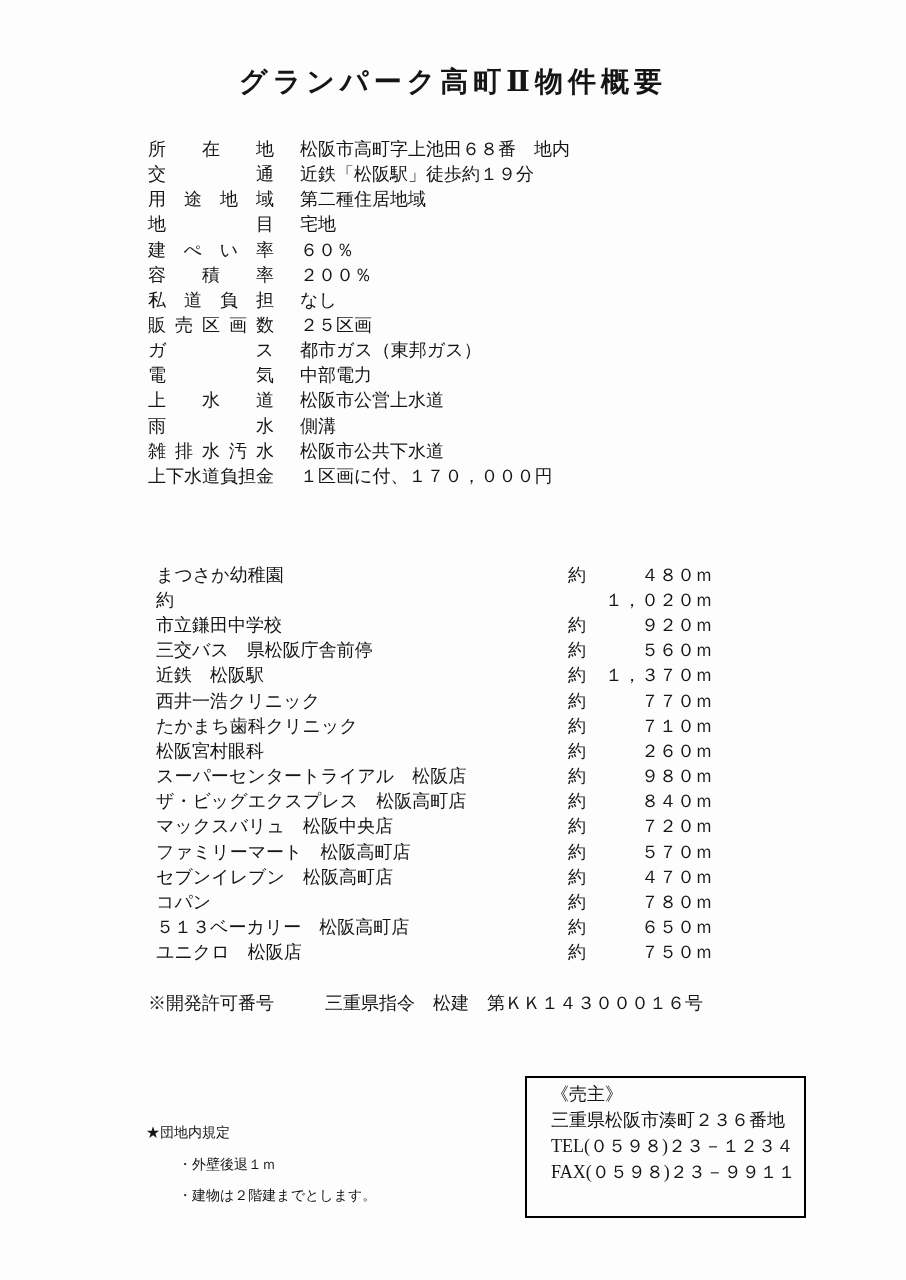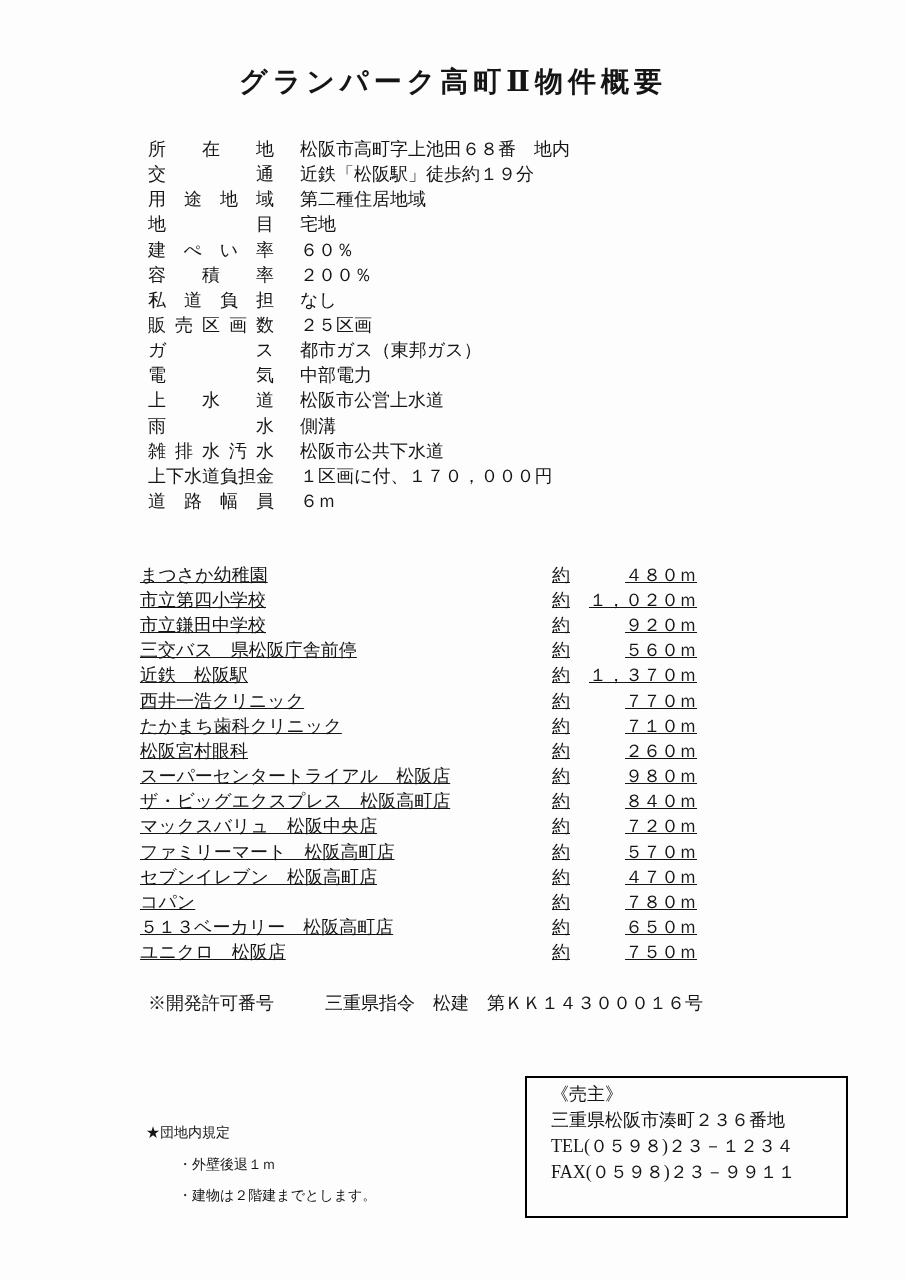--- a/index.html
+++ b/index.html
@@ -23,39 +23,39 @@
   .specs { position: absolute; top: 137px; left: 148px; }
   .spec-row { display: flex; align-items: flex-start; height: 25.15px; font-size: 18px; }
   .spec-label {
     display: inline-block; width: 126px;
     text-align: justify; text-align-last: justify;
     white-space: nowrap;
   }
   .spec-value { margin-left: 26px; white-space: pre; }
 
   
-  .facilities { position: absolute; top: 562px; left: 140px; width: 557px; text-decoration: underline; }
+  .facilities { position: absolute; top: 562px; left: 156px; width: 557px; }
   .fac-row { display: flex; align-items: center; height: 25.2px; font-size: 18px; }
   .fac-name { width: 412px; white-space: pre; overflow: visible; }
   .fac-approx { width: 18px; }
   .fac-dist { flex: 1; text-align: right; white-space: pre; }
 
   
   .permit { position: absolute; top: 991px; left: 148px; font-size: 18px; height: 25px; display: flex; align-items: flex-start; }
   .permit-label { display: inline-block; width: 177px; }
   .permit-value { white-space: pre; }
 
   
   .regs { position: absolute; top: 1120px; left: 146px; font-size: 14px; line-height: 25.5px; }
   .regs-item { margin-left: 32px; white-space: pre; margin-top: 6px; }
 
   
   .seller-box {
     position: absolute; left: 525px; top: 1076px;
-    width: 323px; height: 142px;
+    width: 281px; height: 142px;
     border: 2px solid #000; box-sizing: border-box;
     padding: 3px 30px 3px 24px;
     font-size: 18px; line-height: 26px;
   }
   .seller-box div { white-space: pre; }
   .seller-company {
     text-align: justify; text-align-last: justify;
     white-space: normal !important;
   }
 </style>
@@ -116,34 +116,29 @@
         <span class="spec-value">側溝</span>
       </div>
       <div class="spec-row">
         <span class="spec-label">雑 排 水 汚 水</span>
         <span class="spec-value">松阪市公共下水道</span>
       </div>
       <div class="spec-row">
         <span class="spec-label">上下水道負担金</span>
         <span class="spec-value">１区画に付、１７０，０００円</span>
       </div>
-      <div class="spec-row">
-        <span class="spec-label">道 路 幅 員</span>
-        <span class="spec-value">６ｍ</span>
-      </div>
     </div>
 
   <div class="facilities" id="facilities">
       <div class="fac-row">
         <span class="fac-name">まつさか幼稚園</span>
         <span class="fac-approx">約</span>
         <span class="fac-dist">４８０ｍ</span>
       </div>
       <div class="fac-row">
-        <span class="fac-name">市立第四小学校</span>
         <span class="fac-approx">約</span>
         <span class="fac-dist">１，０２０ｍ</span>
       </div>
       <div class="fac-row">
         <span class="fac-name">市立鎌田中学校</span>
         <span class="fac-approx">約</span>
         <span class="fac-dist">９２０ｍ</span>
       </div>
       <div class="fac-row">
         <span class="fac-name">三交バス　県松阪庁舎前停</span>

